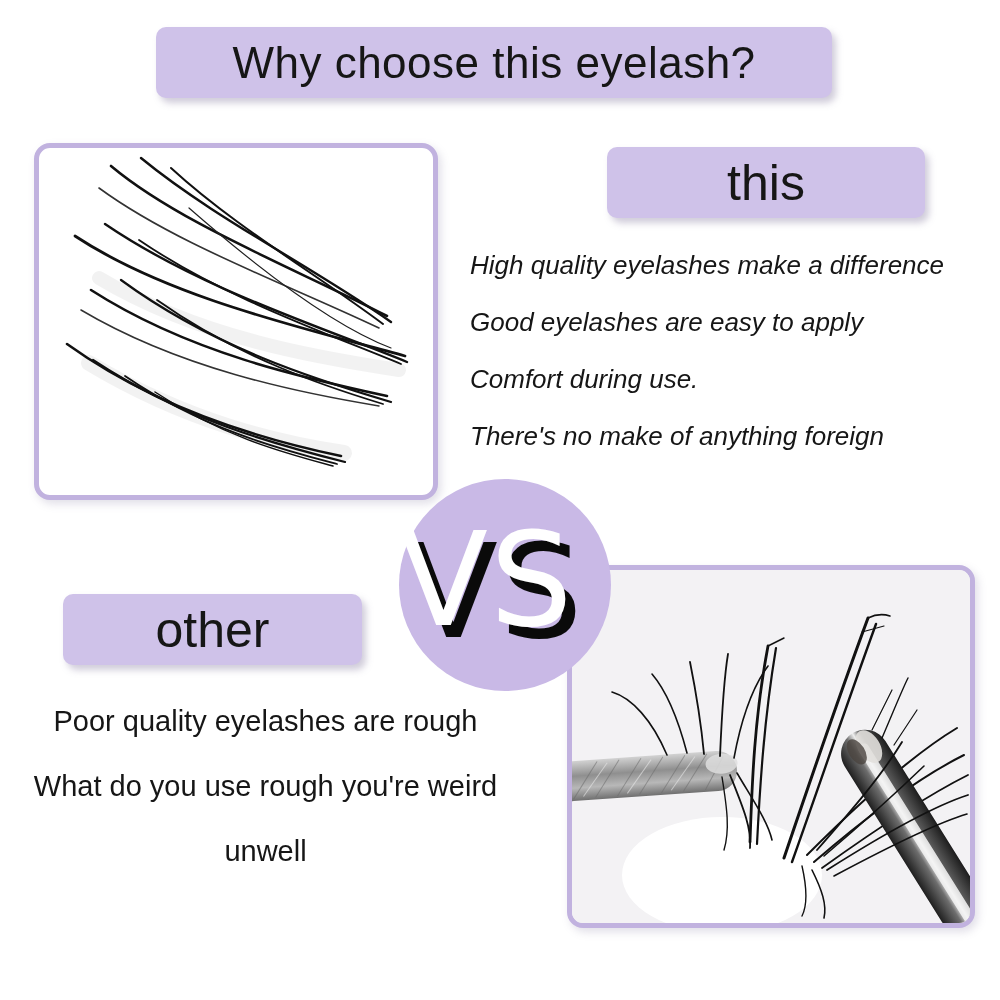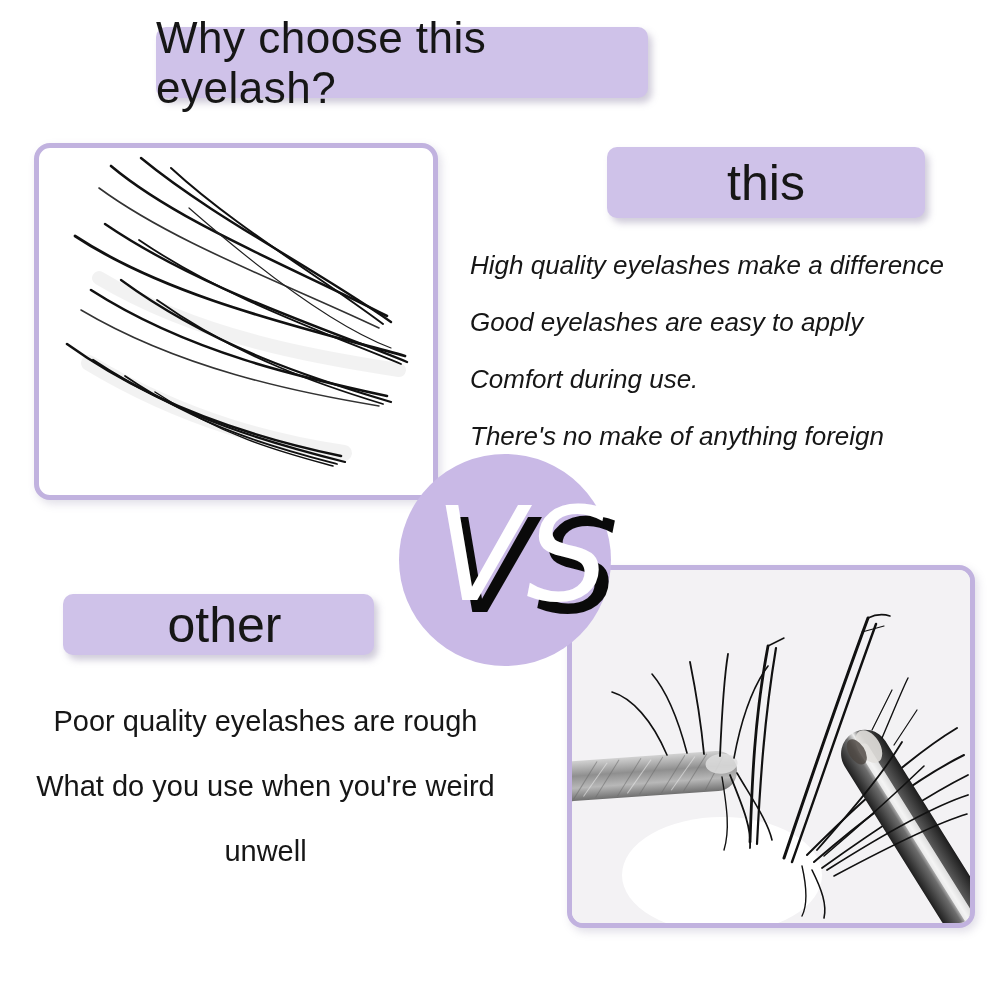--- a/index.html
+++ b/index.html
@@ -7,48 +7,47 @@
   .canvas{position:relative;width:1000px;height:1000px;background:var(--page_bg,#ffffff);}
 
   .banner{
     position:absolute;
     background:var(--lavender,#cfc2e9);
     border-radius:10px;
     display:flex;align-items:center;justify-content:center;
     box-shadow:4px 5px 7px rgba(120,110,150,.35);
     color:var(--text,#161616);
   }
-  .banner.header{left:156px;top:27px;width:492px;height:71px;font-size:44px;font-weight:500;letter-spacing:.5px;}
+  .banner.header{left:156px;top:27px;width:676px;height:71px;font-size:44px;font-weight:500;letter-spacing:.5px;}
   .banner.this{left:607px;top:147px;width:318px;height:71px;font-size:50px;}
-  .banner.other{left:63px;top:594px;width:299px;height:61px;font-size:50px;padding-left:12px;}
+  .banner.other{left:63px;top:594px;width:299px;height:71px;font-size:50px;}
 
   .photo-box{
     position:absolute;
     background:#ffffff;
     border:5px solid var(--box_border,#c1b2df);
     border-radius:16px;
     overflow:hidden;
     box-sizing:border-box;
     box-shadow:3px 4px 8px rgba(120,110,150,.22);
   }
   .photo-box.topleft{left:34px;top:143px;width:404px;height:357px;}
   .photo-box.bottomright{left:567px;top:565px;width:408px;height:363px;background:var(--photo_bg,#f3f2f5);}
   .photo-box svg{display:block;width:100%;height:100%;}
 
   .points{position:absolute;color:var(--text,#161616);}
   .points.right{left:470px;top:237px;width:530px;font-size:26px;line-height:57px;font-style:italic;}
   .points.left{left:18px;top:689px;width:495px;font-size:29px;line-height:65px;text-align:center;}
   .points div{white-space:normal;}
 
   .vs-circle{
-    position:absolute;left:399px;top:454px;width:212px;height:212px;
+    position:absolute;left:399px;top:479px;width:212px;height:212px;
     background:var(--circle,#c9b9e6);border-radius:50%;
-    display:flex;align-items:center;justify-content:flex-end;
+    display:flex;align-items:center;justify-content:flex-start;
     z-index:5;
-    font-style:italic;
   }
   .vs-text{
     font-family:"DejaVu Sans",sans-serif;
     font-size:130px;line-height:1;color:#ffffff;
     text-shadow:10px 12px 0 #0a0a0a;
     letter-spacing:2px;margin-top:-10px;
   }
 </style>
 </head>
 <body>
@@ -105,21 +104,21 @@
   <div class="vs-circle">
     <span class="vs-text">VS</span>
   </div>
 
   <div class="banner other">
     <span>other</span>
   </div>
 
   <div class="points left">
     <div>Poor quality eyelashes are rough</div>
-    <div>What do you use when you're weird unwell</div>
+    <div>What do you use rough you're weird unwell</div>
   </div>
 
   <div class="photo-box bottomright">
     <svg viewBox="0 0 398 353" preserveAspectRatio="none">
       <defs>
         <linearGradient id="g1" x1="0" y1="0" x2="0" y2="1">
           <stop offset="0" stop-color="#d2d2d2"></stop>
           <stop offset="0.38" stop-color="#8f8f8f"></stop>
           <stop offset="0.68" stop-color="#b8b8b8"></stop>
           <stop offset="1" stop-color="#6f6f6f"></stop>

